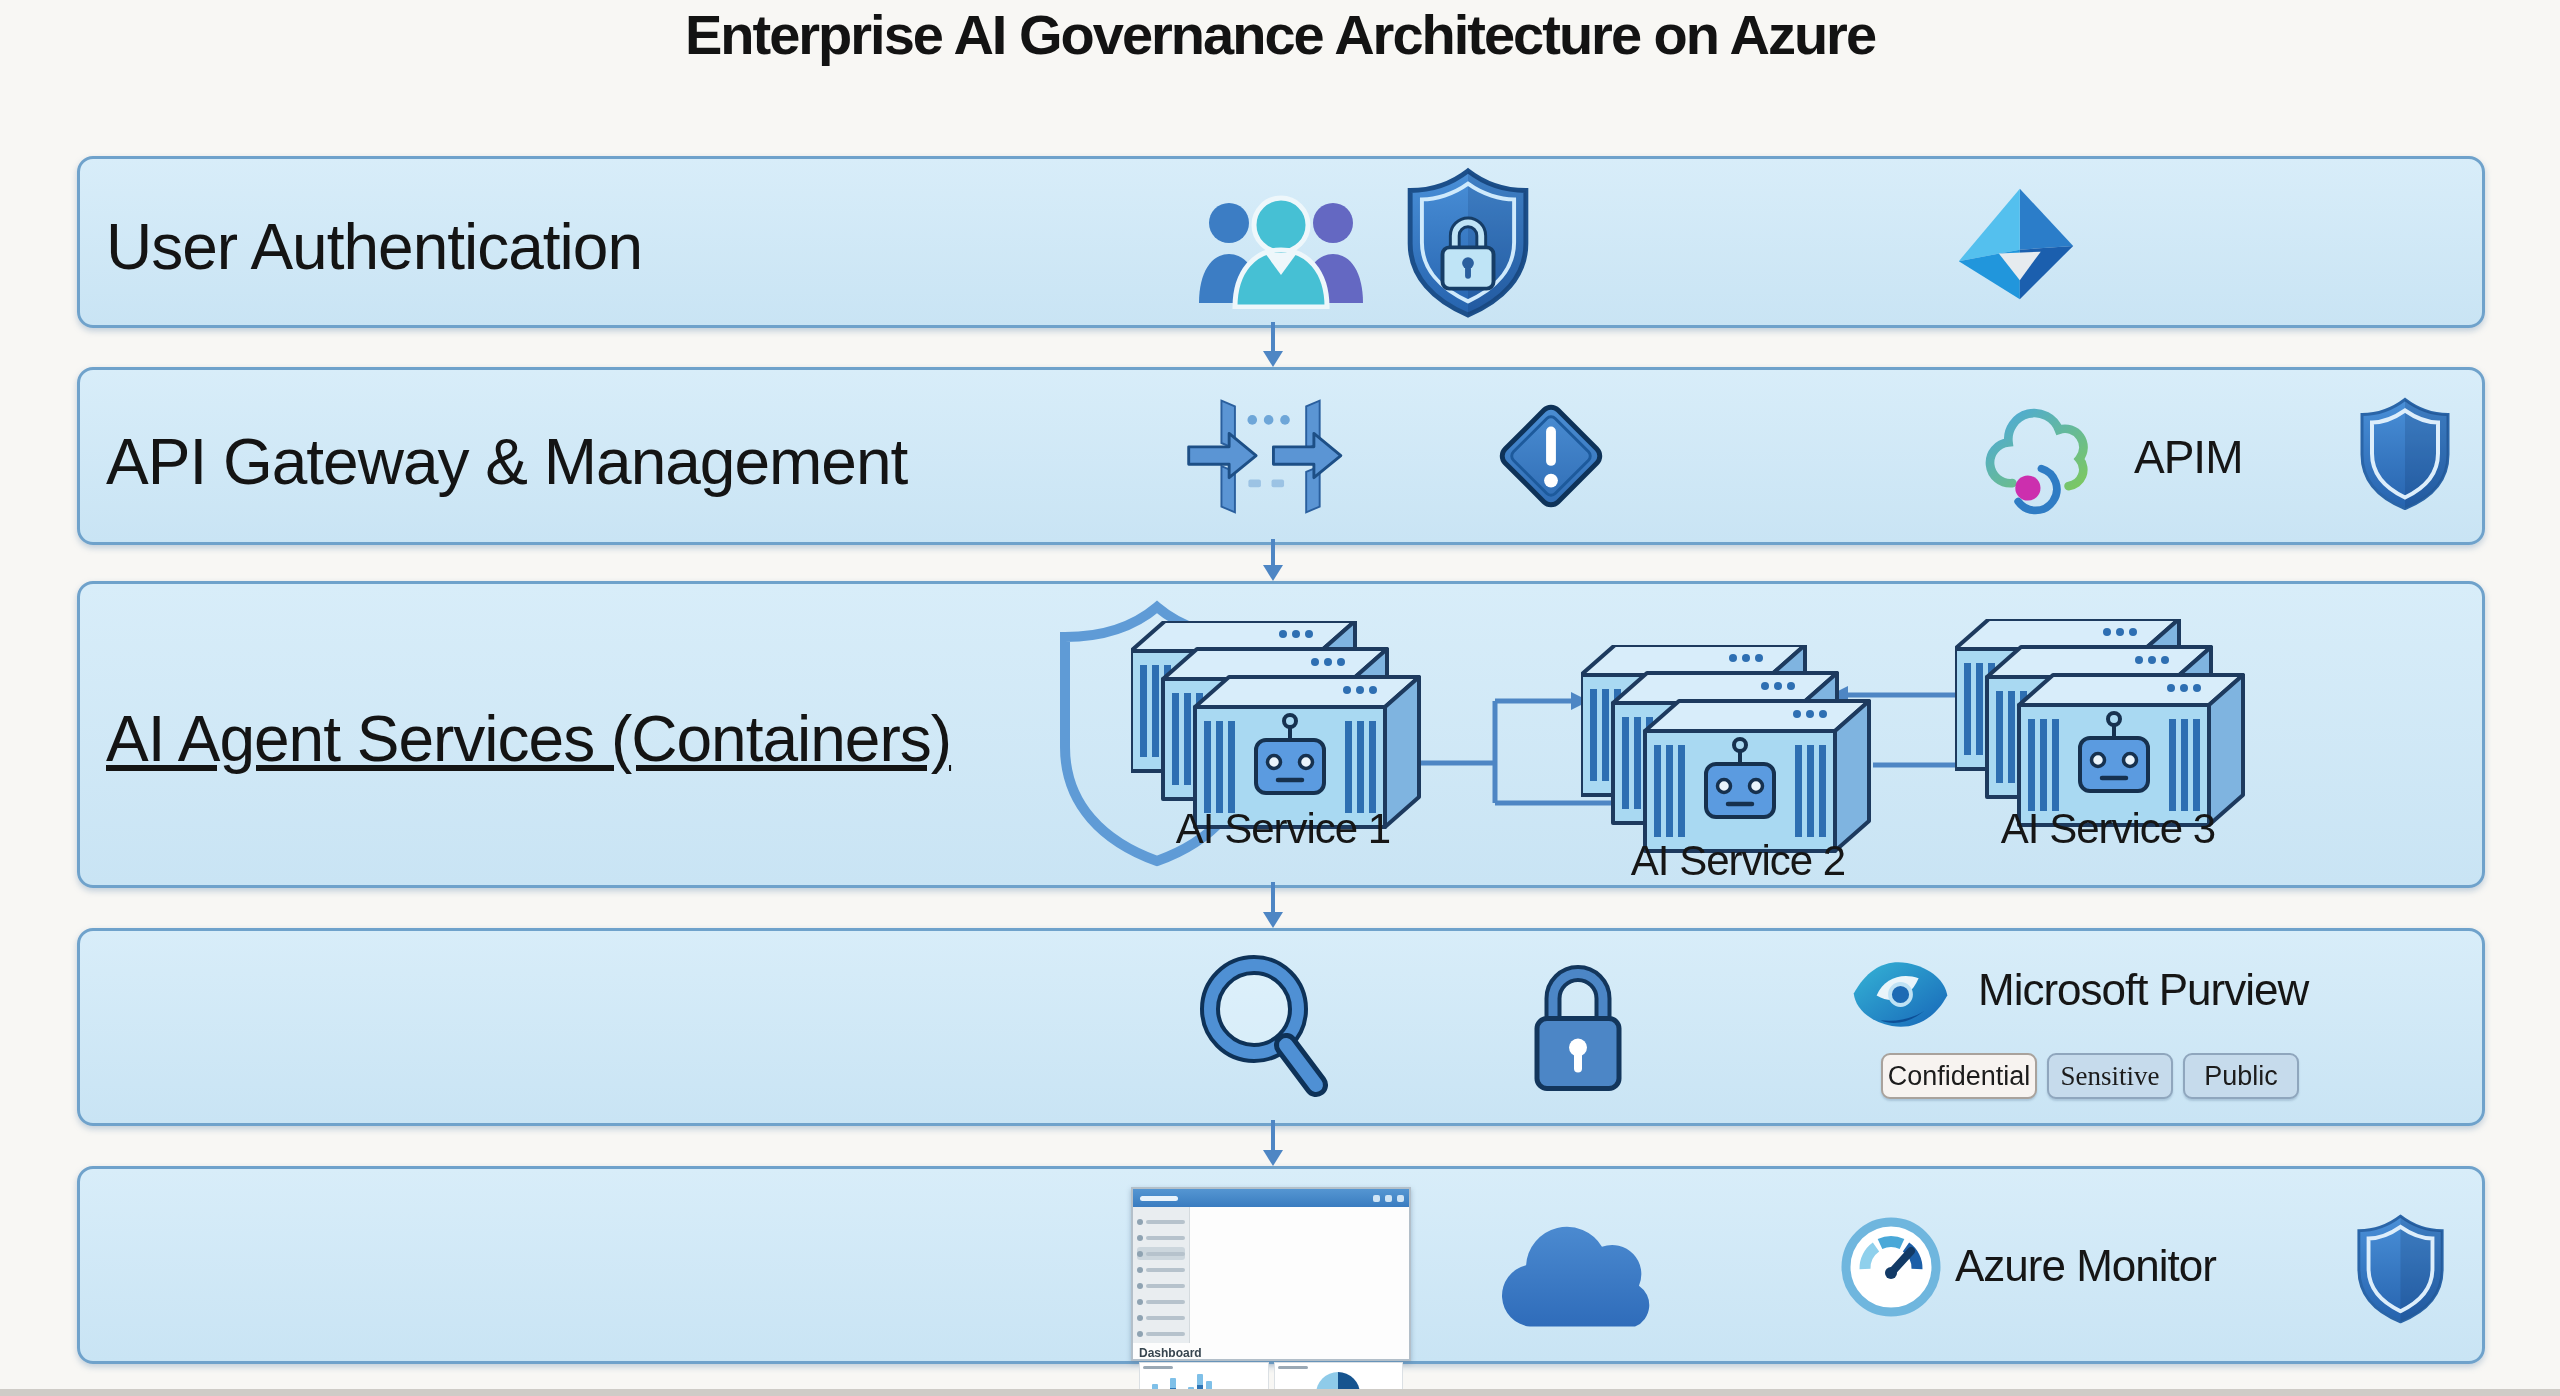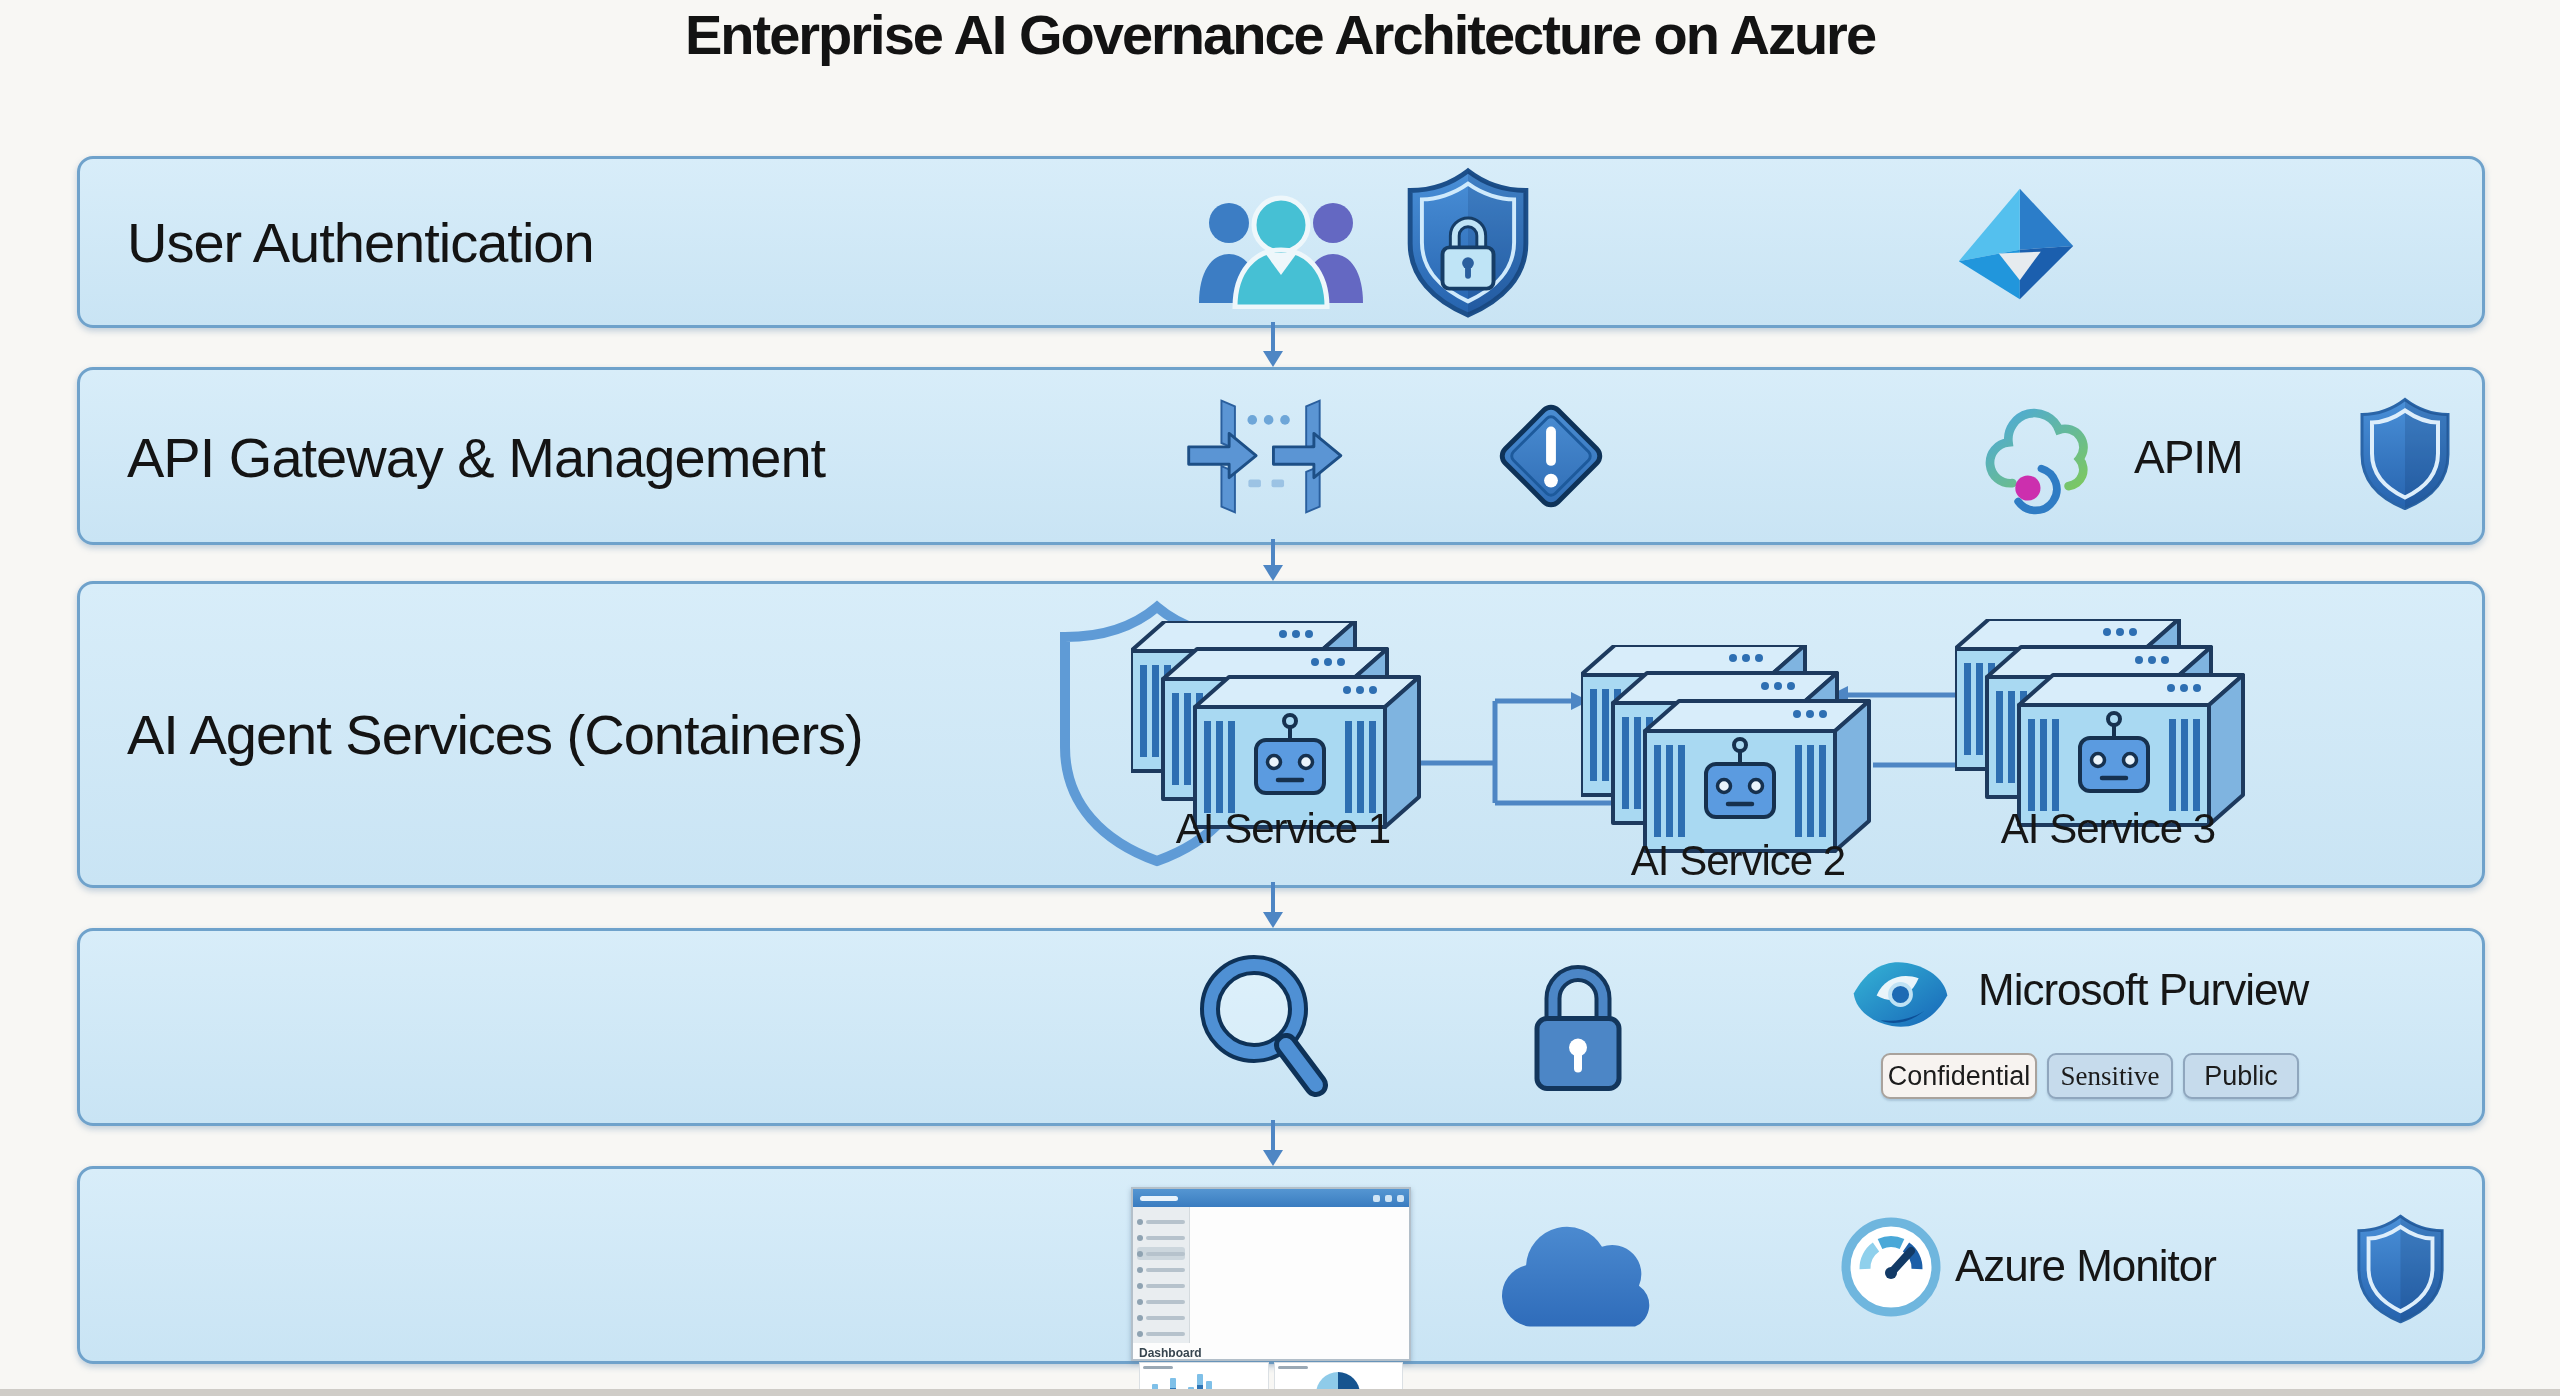--- a/index.html
+++ b/index.html
@@ -4,21 +4,21 @@
 <style>
   html,body{margin:0;padding:0;background:#e8e6e3;}
   .canvas{position:relative;width:2560px;height:1396px;background:#f8f7f4;
           font-family:"Liberation Sans",sans-serif;overflow:hidden;}
   .page-title{position:absolute;top:2px;left:0;width:100%;text-align:center;
               font-size:56px;font-weight:700;letter-spacing:-2px;color:#131313;}
   .layer{position:absolute;left:77px;width:2402px;
          background:linear-gradient(180deg,#d8edf9 0%,#c9e4f4 100%);
          border:3px solid #6fa2cb;border-radius:16px;
          box-shadow:0 3px 6px rgba(110,145,180,.40);}
-  .layer-label{position:absolute;left:47px;font-size:56px;color:#141414;
+  .layer-label{position:absolute;left:26px;font-size:64px;color:#141414;
                letter-spacing:-1px;white-space:nowrap;}
   .abs{position:absolute;}
   .tech-label{position:absolute;font-size:46px;color:#161616;white-space:nowrap;letter-spacing:-1px;}
   .svc-label{position:absolute;width:240px;text-align:center;font-size:42px;color:#161616;
              letter-spacing:-1px;white-space:nowrap;}
   .rate-label{position:absolute;font-size:40px;line-height:1.2;color:#161616;letter-spacing:-1px;}
   .chip{position:absolute;height:42px;line-height:42px;text-align:center;font-size:27px;
         color:#1c1c1c;border:2px solid #8fa6bd;border-radius:9px;
         box-shadow:0 2px 2px rgba(110,140,170,.35);}
   .chip-light{background:#f7f3f0;border-color:#a9a29c;}
@@ -190,21 +190,21 @@
     <div class="tech-label" style="left:2054px;top:60px;">APIM</div>
 
     <svg class="abs" style="left:2278px;top:26px;" width="95" height="116" viewBox="0 0 95 115">
       <use href="#solidShield"></use>
     </svg>
   </div>
 
   <div class="connector" style="top:539px;height:26px;"></div>
 
   <div class="layer" style="top:581px;height:301px;">
-    <div class="layer-label" style="top:118px;">AI Agent Services (Containers)</div>
+    <div class="layer-label" style="top:118px;text-decoration:underline;">AI Agent Services (Containers)</div>
 
     <svg class="abs" style="left:975px;top:13px;" width="205" height="272" viewBox="0 0 205 272">
       <path d="M102,10 C128,32 160,40 194,40 L194,150 C194,208 155,245 102,264 C49,245 10,208 10,150 L10,40 C44,40 76,32 102,10 Z" fill="none" stroke="#5f9bd6" stroke-width="10"></path>
     </svg>
 
     <svg class="abs" style="left:1313px;top:69px;" width="620" height="180" viewBox="0 0 620 180">
       <g stroke="#4e86c4" stroke-width="5" fill="none">
         <polyline points="26,110 102,110"></polyline>
         <polyline points="102,48 102,150"></polyline>
         <polyline points="102,48 178,48"></polyline>

